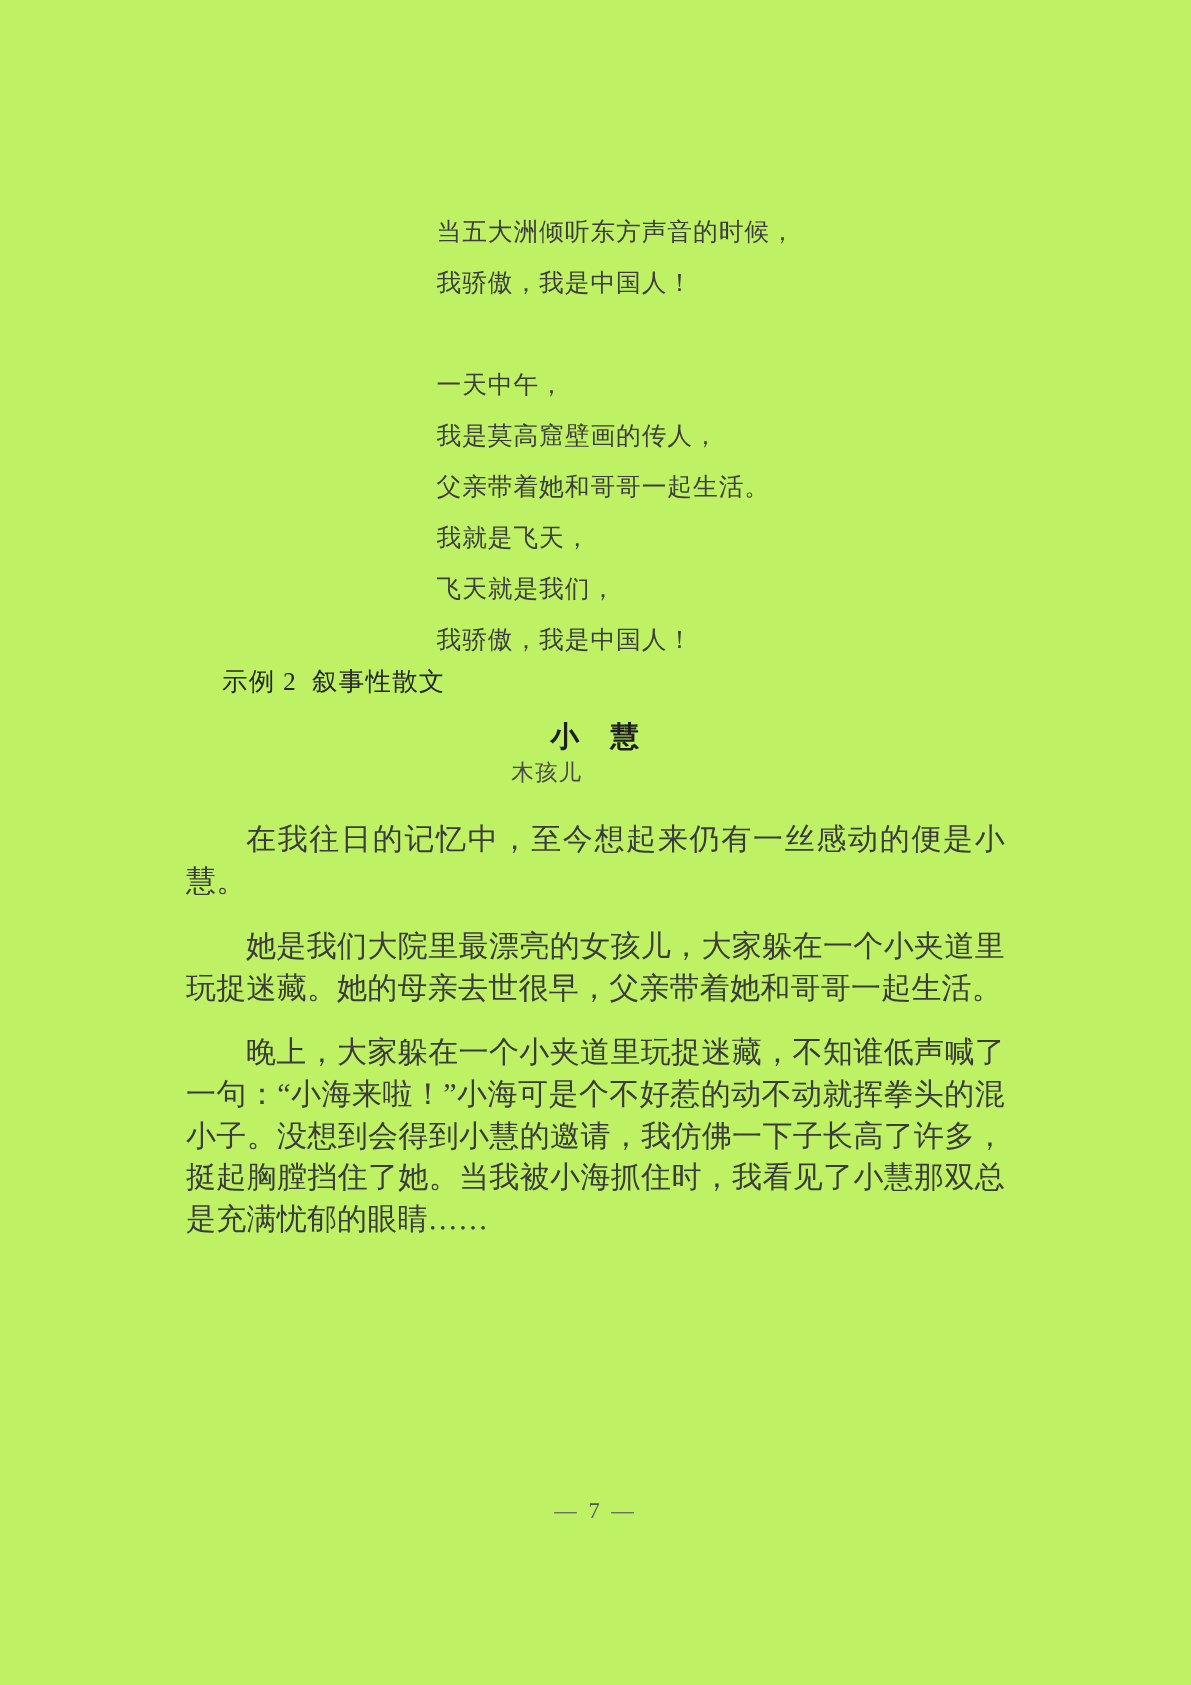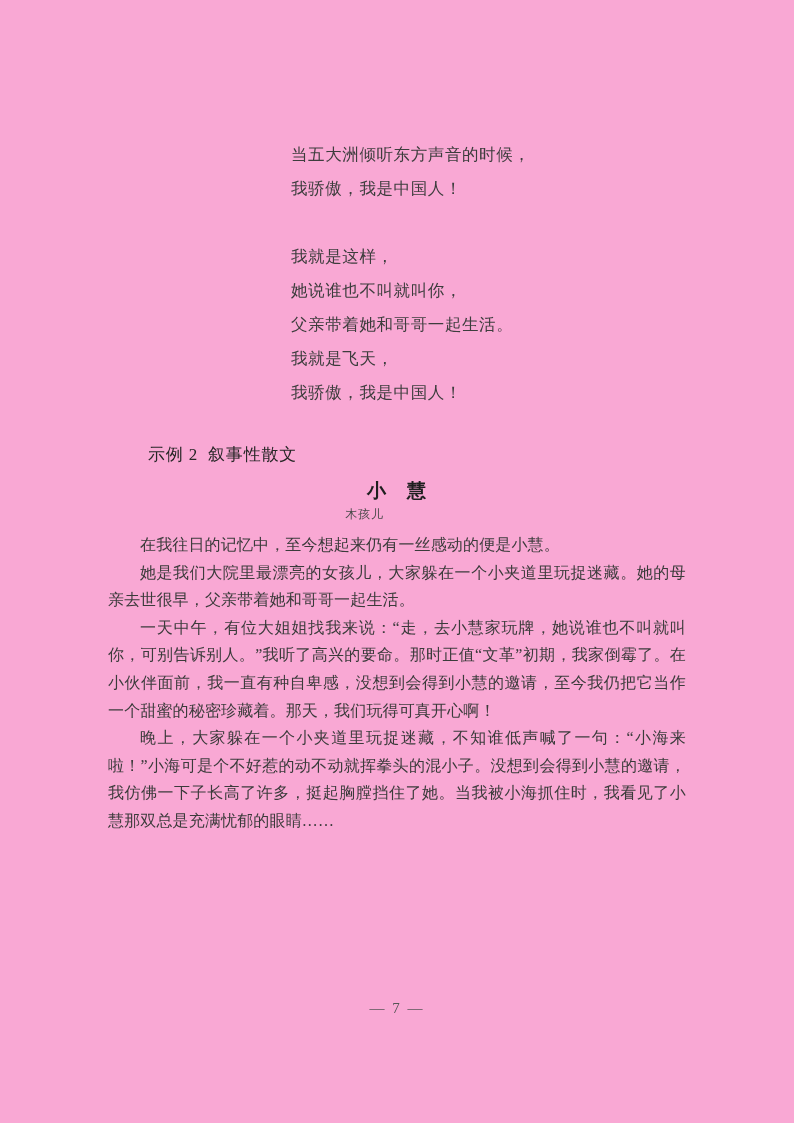--- a/index.html
+++ b/index.html
@@ -4,21 +4,21 @@
 <style>
   html, body {
     margin: 0;
     padding: 0;
     background: #ffffff;
   }
   .page {
     position: relative;
     width: 794px;
     height: 1123px;
-    background: #f9a8d4;
+    background: #bef264;
     margin: 0 auto;
     overflow: hidden;
     font-family: "Liberation Serif", "DejaVu Serif", serif;
     color: #3b3b3b;
   }
 
   
   .poem {
     position: absolute;
     left: 291px;
@@ -61,36 +61,36 @@
     letter-spacing: 1px;
     color: #1f1f1f;
     white-space: pre;
   }
   .essay-author {
     position: absolute;
     left: 0;
     top: 506px;
     width: 729px;
     text-align: center;
-    font-size: 12px;
+    font-size: 15px;
     letter-spacing: 0.8px;
     color: #4a4a4a;
     white-space: pre;
   }
 
   
   .body-text {
     position: absolute;
     left: 108px;
     top: 531px;
     width: 578px;
   }
   .body-para {
-    margin: 0;
-    font-size: 16px;
+    margin: 16px;
+    font-size: 20px;
     line-height: 27.6px;
     text-align: justify;
     text-justify: inter-ideograph;
     text-indent: 2em;
     letter-spacing: 0.15px;
     color: #3b3b3b;
     word-break: break-all;
   }
 
   
@@ -110,35 +110,35 @@
 <body>
 
 <div class="page">
 
   <div class="poem">
     <div class="poem-stanza">
       <div class="poem-line">当五大洲倾听东方声音的时候，</div>
       <div class="poem-line">我骄傲，我是中国人！</div>
     </div>
     <div class="poem-stanza">
-      <div class="poem-line">我就是这样，</div>
-      <div class="poem-line">她说谁也不叫就叫你，</div>
+      <div class="poem-line">一天中午，</div>
+      <div class="poem-line">我是莫高窟壁画的传人，</div>
       <div class="poem-line">父亲带着她和哥哥一起生活。</div>
       <div class="poem-line">我就是飞天，</div>
+      <div class="poem-line">飞天就是我们，</div>
       <div class="poem-line">我骄傲，我是中国人！</div>
     </div>
   </div>
 
   <div class="section-heading">示例 2  叙事性散文</div>
 
   <div class="essay-title">小　慧</div>
   <div class="essay-author">木孩儿</div>
 
   <div class="body-text">
     <p class="body-para">在我往日的记忆中，至今想起来仍有一丝感动的便是小慧。</p>
     <p class="body-para">她是我们大院里最漂亮的女孩儿，大家躲在一个小夹道里玩捉迷藏。她的母亲去世很早，父亲带着她和哥哥一起生活。</p>
-    <p class="body-para">一天中午，有位大姐姐找我来说：“走，去小慧家玩牌，她说谁也不叫就叫你，可别告诉别人。”我听了高兴的要命。那时正值“文革”初期，我家倒霉了。在小伙伴面前，我一直有种自卑感，没想到会得到小慧的邀请，至今我仍把它当作一个甜蜜的秘密珍藏着。那天，我们玩得可真开心啊！</p>
     <p class="body-para">晚上，大家躲在一个小夹道里玩捉迷藏，不知谁低声喊了一句：“小海来啦！”小海可是个不好惹的动不动就挥拳头的混小子。没想到会得到小慧的邀请，我仿佛一下子长高了许多，挺起胸膛挡住了她。当我被小海抓住时，我看见了小慧那双总是充满忧郁的眼睛……</p>
   </div>
 
   <div class="page-number">— 7 —</div>
 
 </div>
 
 </body></html>

